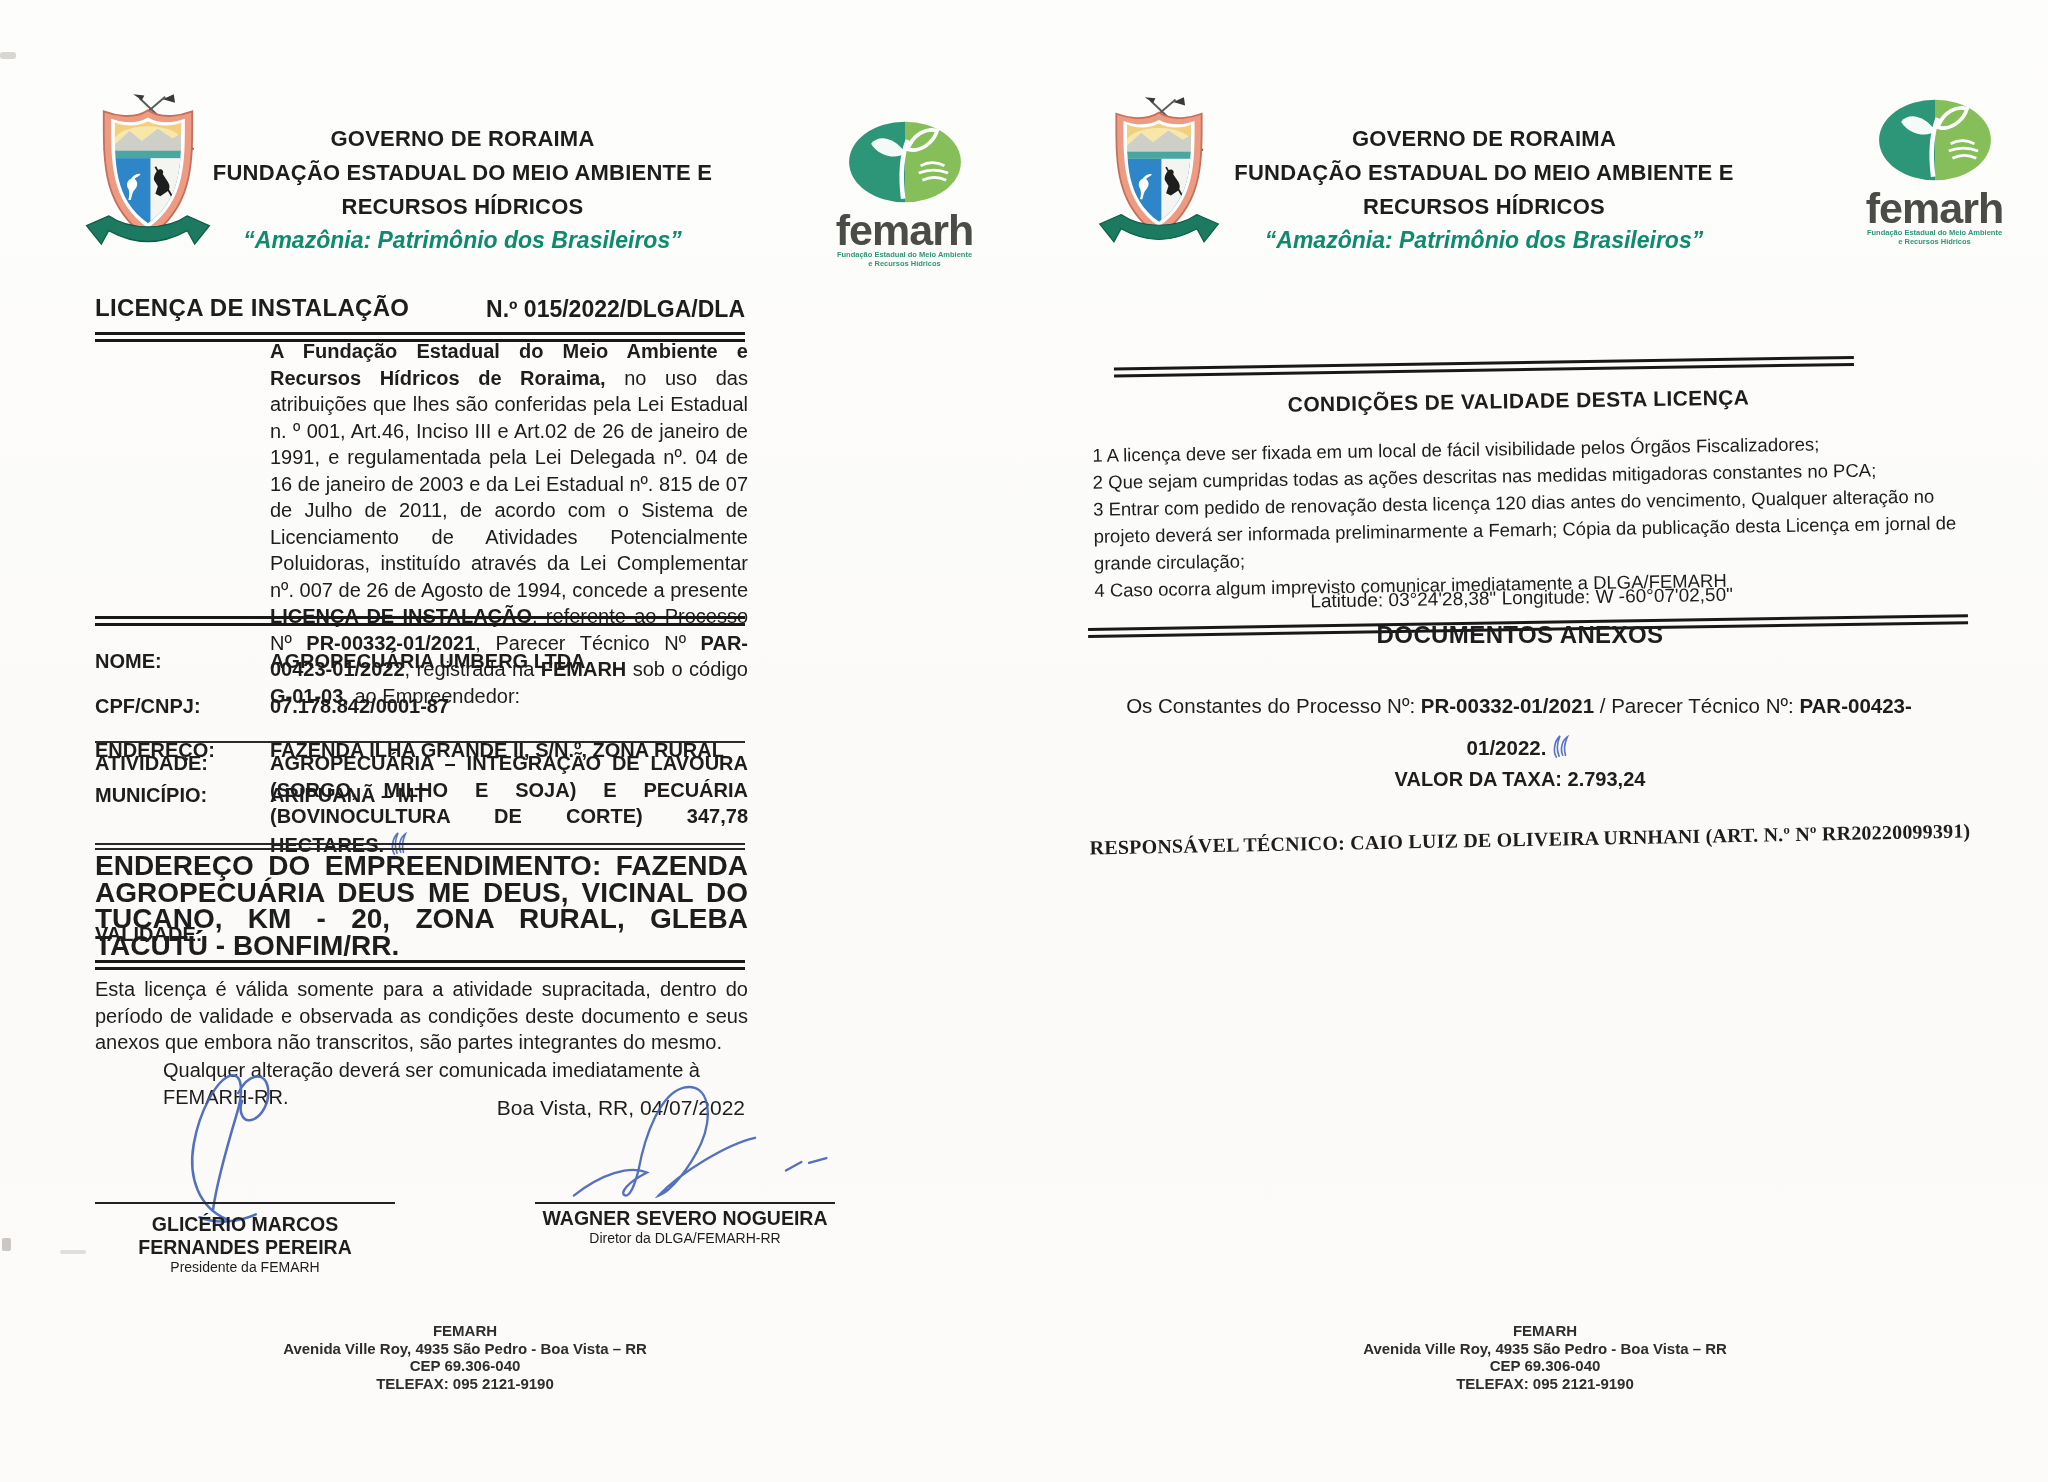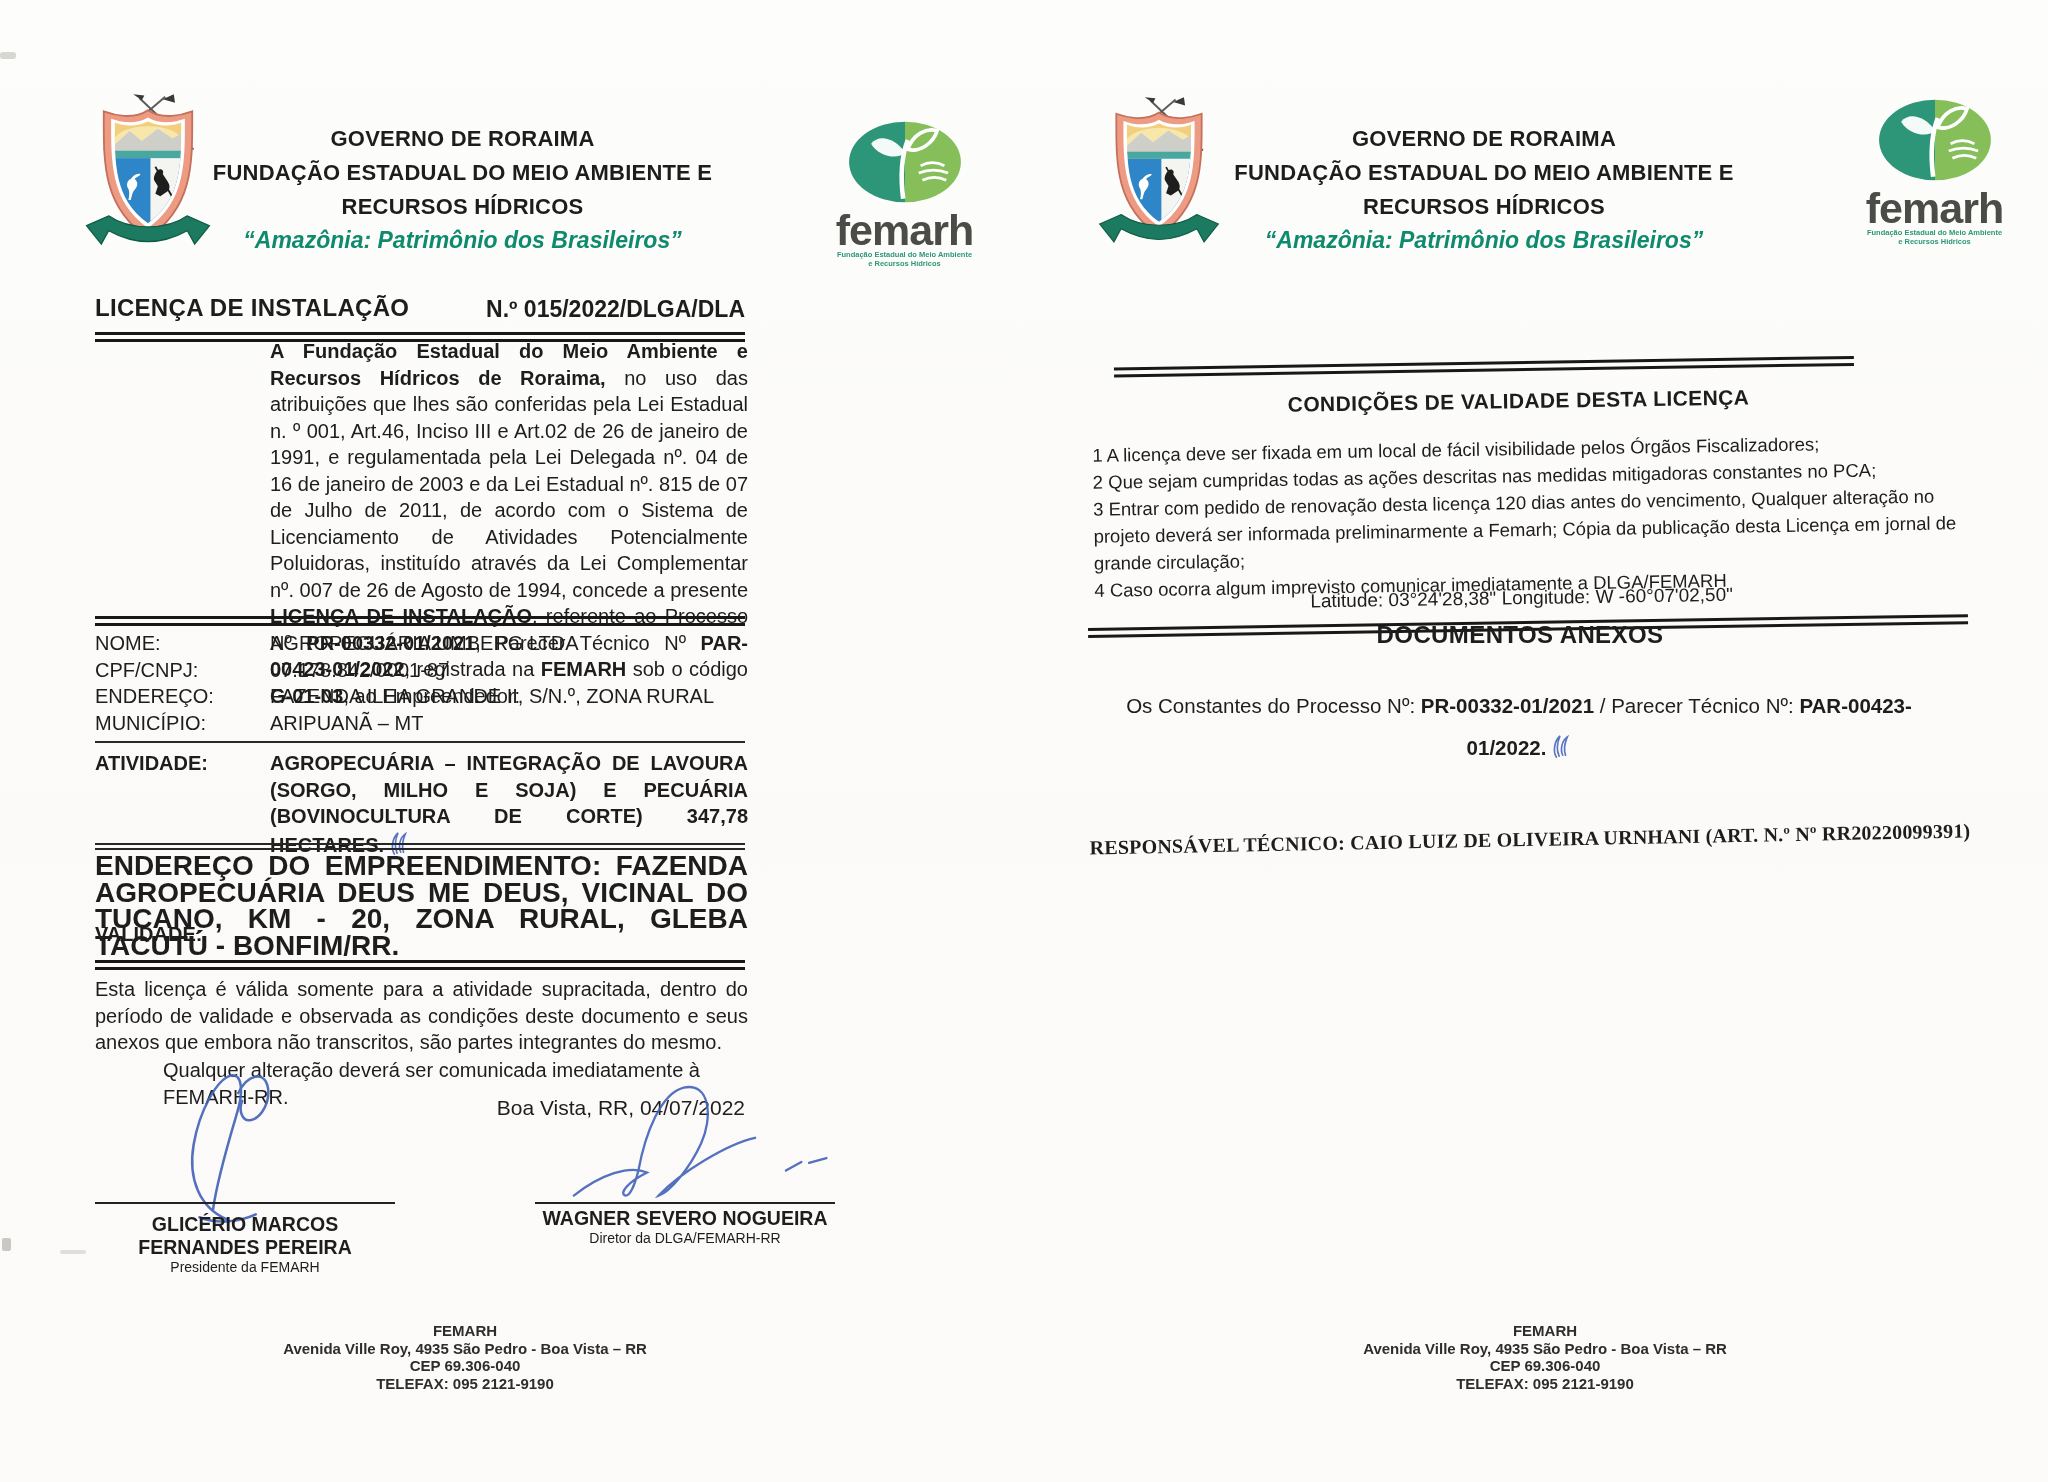--- a/index.html
+++ b/index.html
@@ -14,21 +14,21 @@
   .ctr{text-align:center;}
   .rule-heavy{border-top:3px solid #181818;border-bottom:3px solid #181818;height:4px;}
   .rule-thin{border-top:2px solid #2a2a2a;height:0;}
   .rule-double-thin{border-top:2px solid #262626;border-bottom:2px solid #262626;height:3px;}
   .gov-line{font-size:22px;font-weight:bold;line-height:26px;letter-spacing:.2px;margin-top:8px;}
   .motto{font-size:23px;font-weight:bold;font-style:italic;color:#0e8a6d;margin-top:7px;}
   .doc-title{font-size:24px;font-weight:bold;letter-spacing:.3px;}
   .doc-number{font-size:23px;font-weight:bold;}
   .body-text{font-size:20px;line-height:26.5px;}
   .small-text{font-size:18.5px;line-height:27px;}
-  .field-row{display:grid;grid-template-columns:175px 1fr;font-size:20px;font-weight:normal;line-height:26.5px;}
+  .field-row{display:grid;grid-template-columns:175px 1fr;font-size:20px;font-weight:bold;line-height:26.5px;margin-top:18px;}
   .sig-name{font-size:19.5px;font-weight:bold;}
   .sig-role{font-size:14px;}
   .footer-line{font-size:15px;font-weight:bold;line-height:17.5px;color:#2d2d2d;}
   .logo-word{font-size:43px;font-weight:bold;color:#4b4b47;letter-spacing:-1px;line-height:40px;}
   .logo-tag{font-size:7.5px;font-weight:bold;color:#2e9678;line-height:9px;}
   .paraph{display:inline-block;vertical-align:-6px;margin-left:3px;}
   .heading-right{font-size:21px;font-weight:bold;letter-spacing:.4px;}
   .serif-line{font-family:"Liberation Serif", serif;font-size:20px;font-weight:bold;letter-spacing:.2px;}
 </style>
 </head>
@@ -252,20 +252,21 @@
     <div class="abs ctr" style="left:66px;top:594px;width:860px;font-size:19px;">Latitude:  03°24'28,38" Longitude: W -60°07'02,50"</div>
     <div class="abs rule-heavy" style="left:62px;top:628px;width:880px;"></div>
   </div>
 
   <div class="abs ctr b" style="left:66px;top:621px;width:860px;font-size:24px;letter-spacing:.4px;">DOCUMENTOS ANEXOS</div>
   <p class="abs ctr" style="left:100px;top:685px;width:790px;margin:0;font-size:20.5px;line-height:42px;">
     <span>Os Constantes do Processo Nº: </span><span class="b">PR-00332-01/2021</span><span> / Parecer Técnico Nº: </span><span class="b">PAR-00423-01/2022.</span><svg class="paraph" width="22" height="28" viewBox="0 0 24 30">
         <path d="M8,26 C4,20 6,8 12,3 C9,10 8,18 11,25 M15,24 C12,18 14,8 20,4 C17,11 16,18 18,24" stroke="#5a74c4" stroke-width="1.8" fill="none" stroke-linecap="round"></path>
       </svg>
   </p>
+  <div class="abs ctr b" style="left:66px;top:768px;width:860px;font-size:20px;">VALOR DA TAXA: 2.793,24</div>
 
   <div class="abs ctr serif-line" style="left:56px;top:828px;width:900px;transform:rotate(-1.1deg);">RESPONSÁVEL TÉCNICO: CAIO LUIZ DE OLIVEIRA URNHANI (ART. N.º Nº RR20220099391)</div>
 
   <div class="abs ctr" style="left:286px;top:1322px;width:470px;">
     <div class="footer-line">FEMARH</div>
     <div class="footer-line">Avenida Ville Roy, 4935 São Pedro - Boa Vista – RR</div>
     <div class="footer-line">CEP 69.306-040</div>
     <div class="footer-line">TELEFAX: 095 2121-9190</div>
   </div>
 </div>

